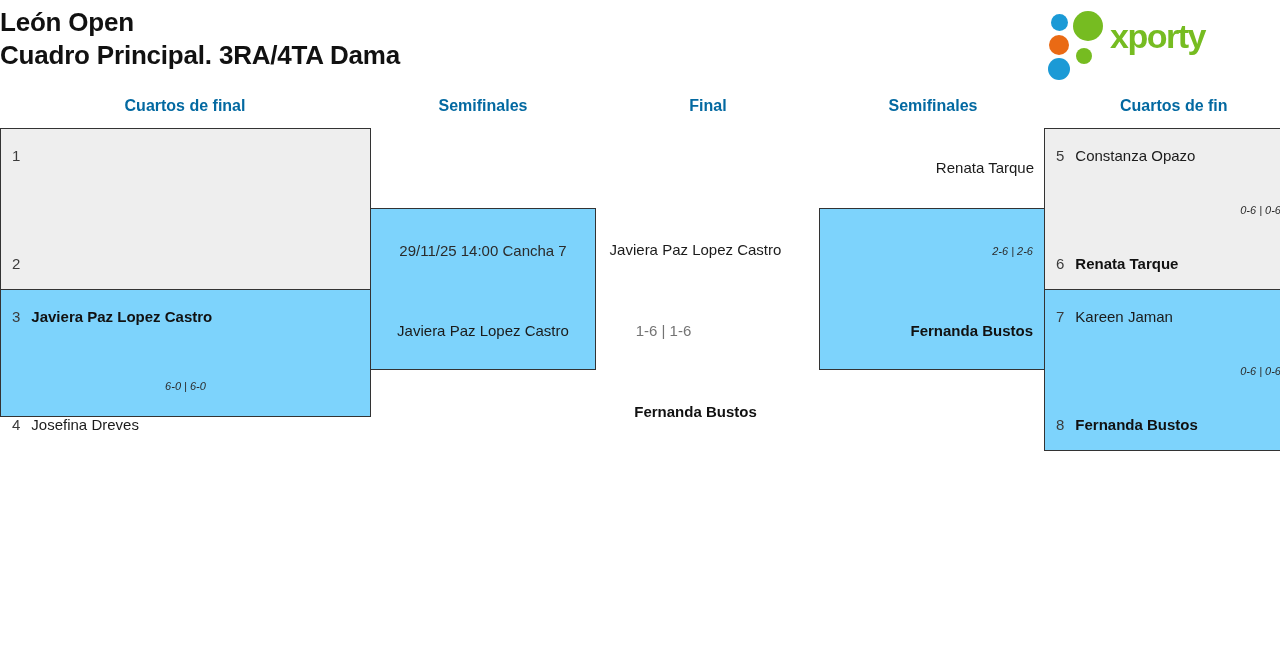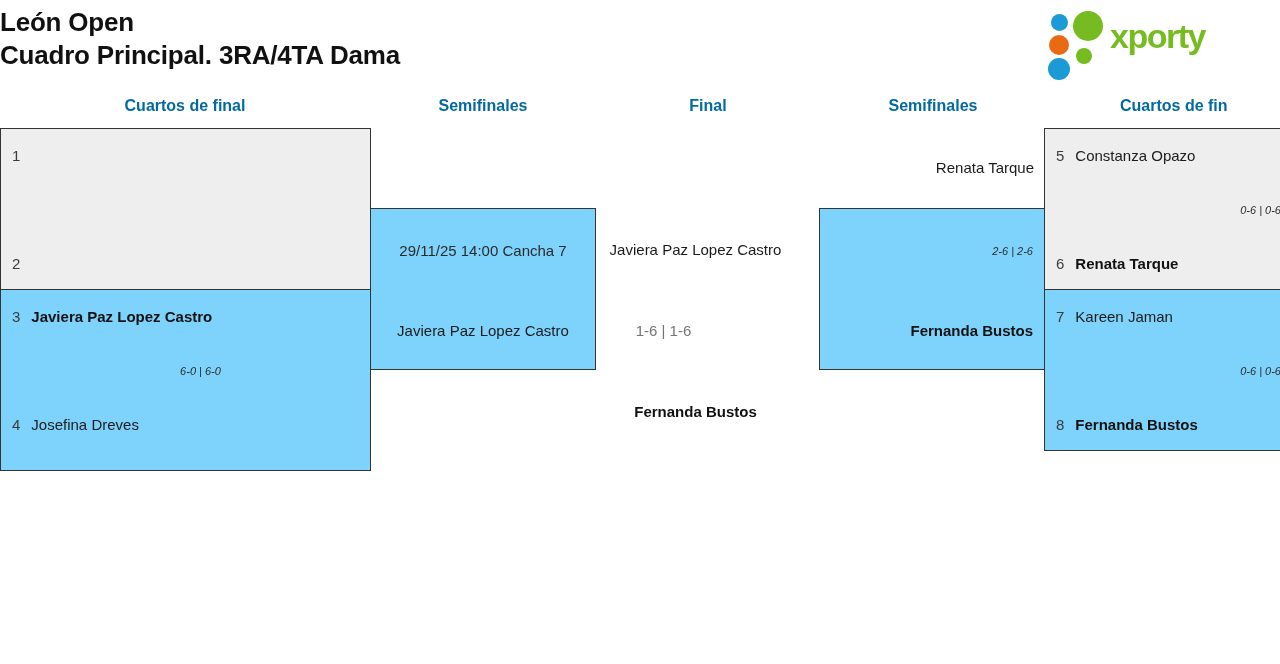--- a/index.html
+++ b/index.html
@@ -114,25 +114,25 @@
   <div class="box shaded" style="left:0px;top:128px;width:371px;height:162px;">
     <div class="slot left-al" style="top:17px;">
       <span class="seed l">1</span><span class="pname"></span>
     </div>
     <div class="score" style="top:71px;"></div>
     <div class="slot left-al" style="top:125px;">
       <span class="seed l">2</span><span class="pname"></span>
     </div>
   </div>
 
-  <div class="box" style="left:0px;top:289px;width:371px;height:182px;">
+  <div class="box" style="left:0px;top:289px;width:371px;height:128px;">
     <div class="slot left-al" style="top:17px;">
       <span class="seed l">3</span><span class="pname win">Javiera Paz Lopez Castro</span>
     </div>
-    <div class="score" style="top:71px;margin-left:15px;">6-0 | 6-0</div>
+    <div class="score" style="top:86px;">6-0 | 6-0</div>
     <div class="slot left-al" style="top:125px;">
       <span class="seed l">4</span><span class="pname">Josefina Dreves</span>
     </div>
   </div>
 
   <div class="box" style="left:370px;top:208px;width:226px;height:162px;">
     <div class="meta" style="top:32px;">29/11/25 14:00 Cancha 7</div>
     <div class="slot" style="top:112px;text-align:center;">
       <span class="pname">Javiera Paz Lopez Castro</span>
     </div>

